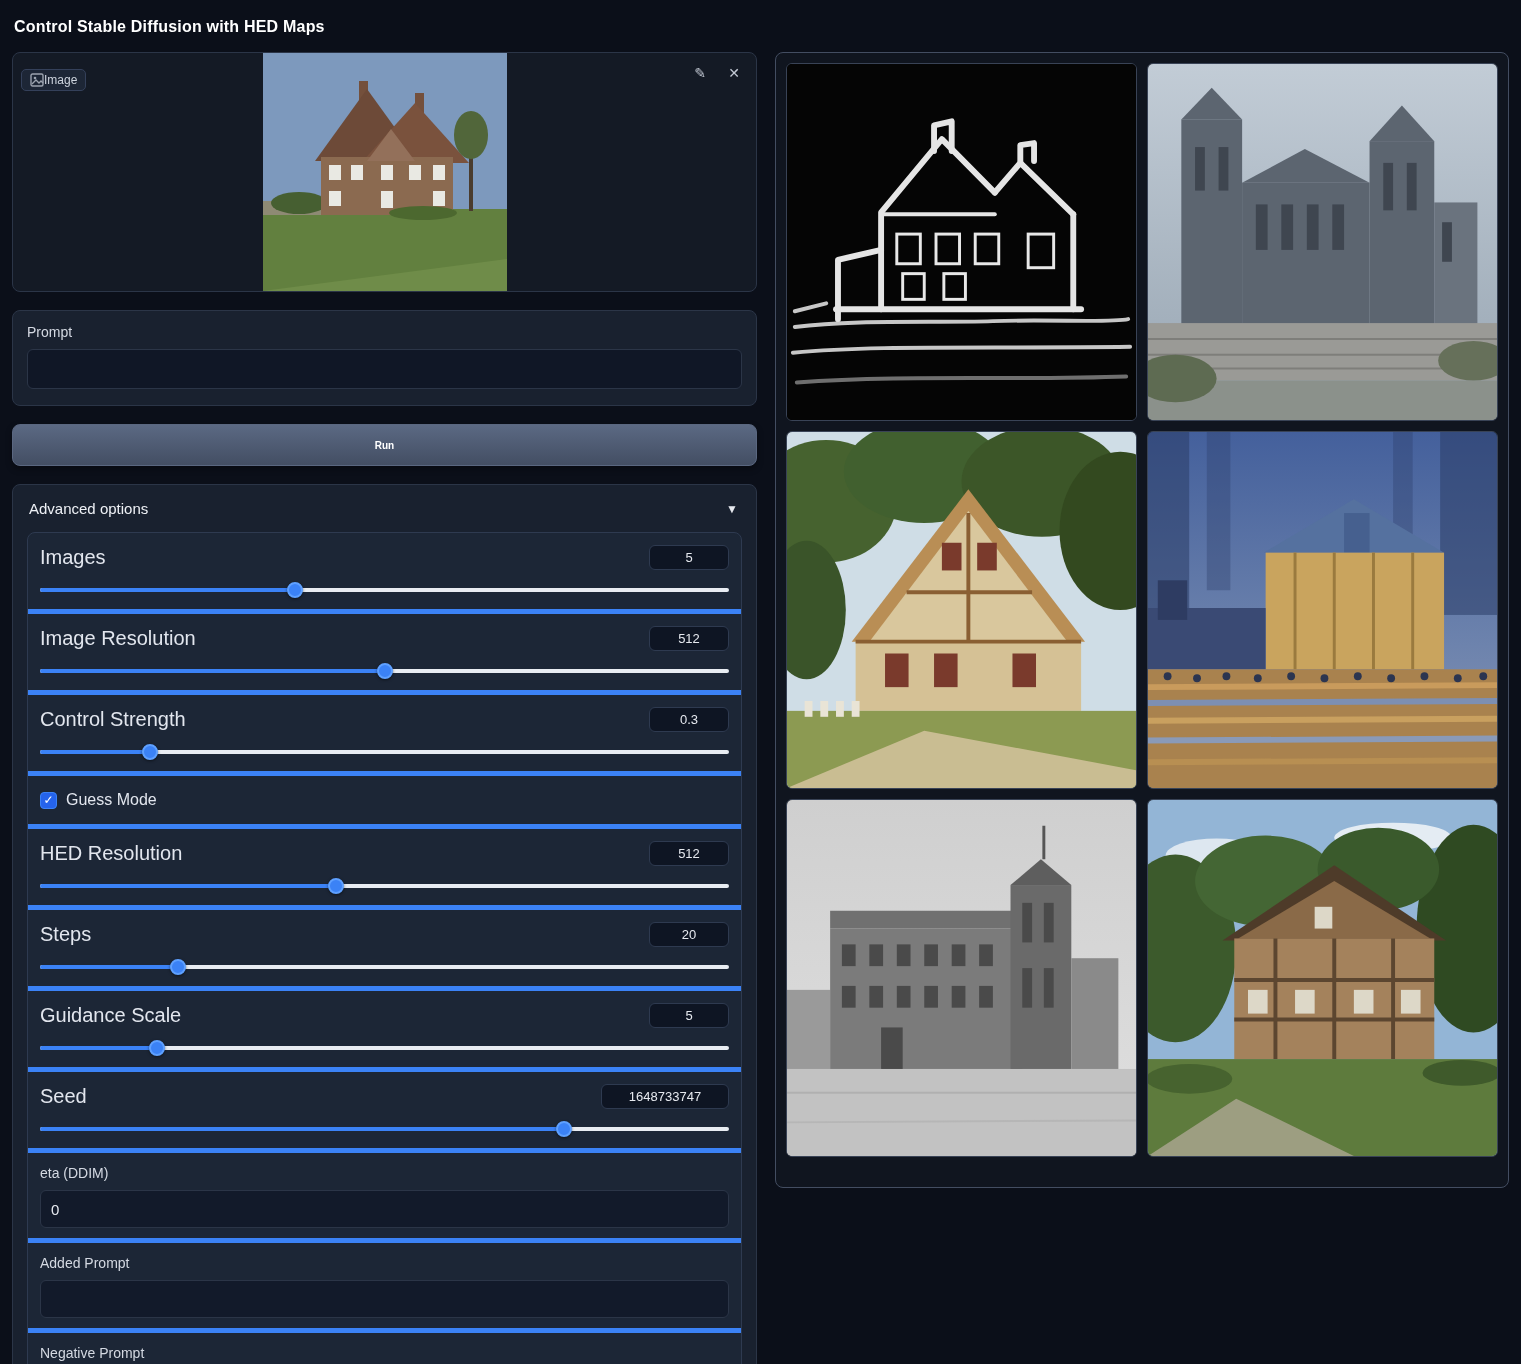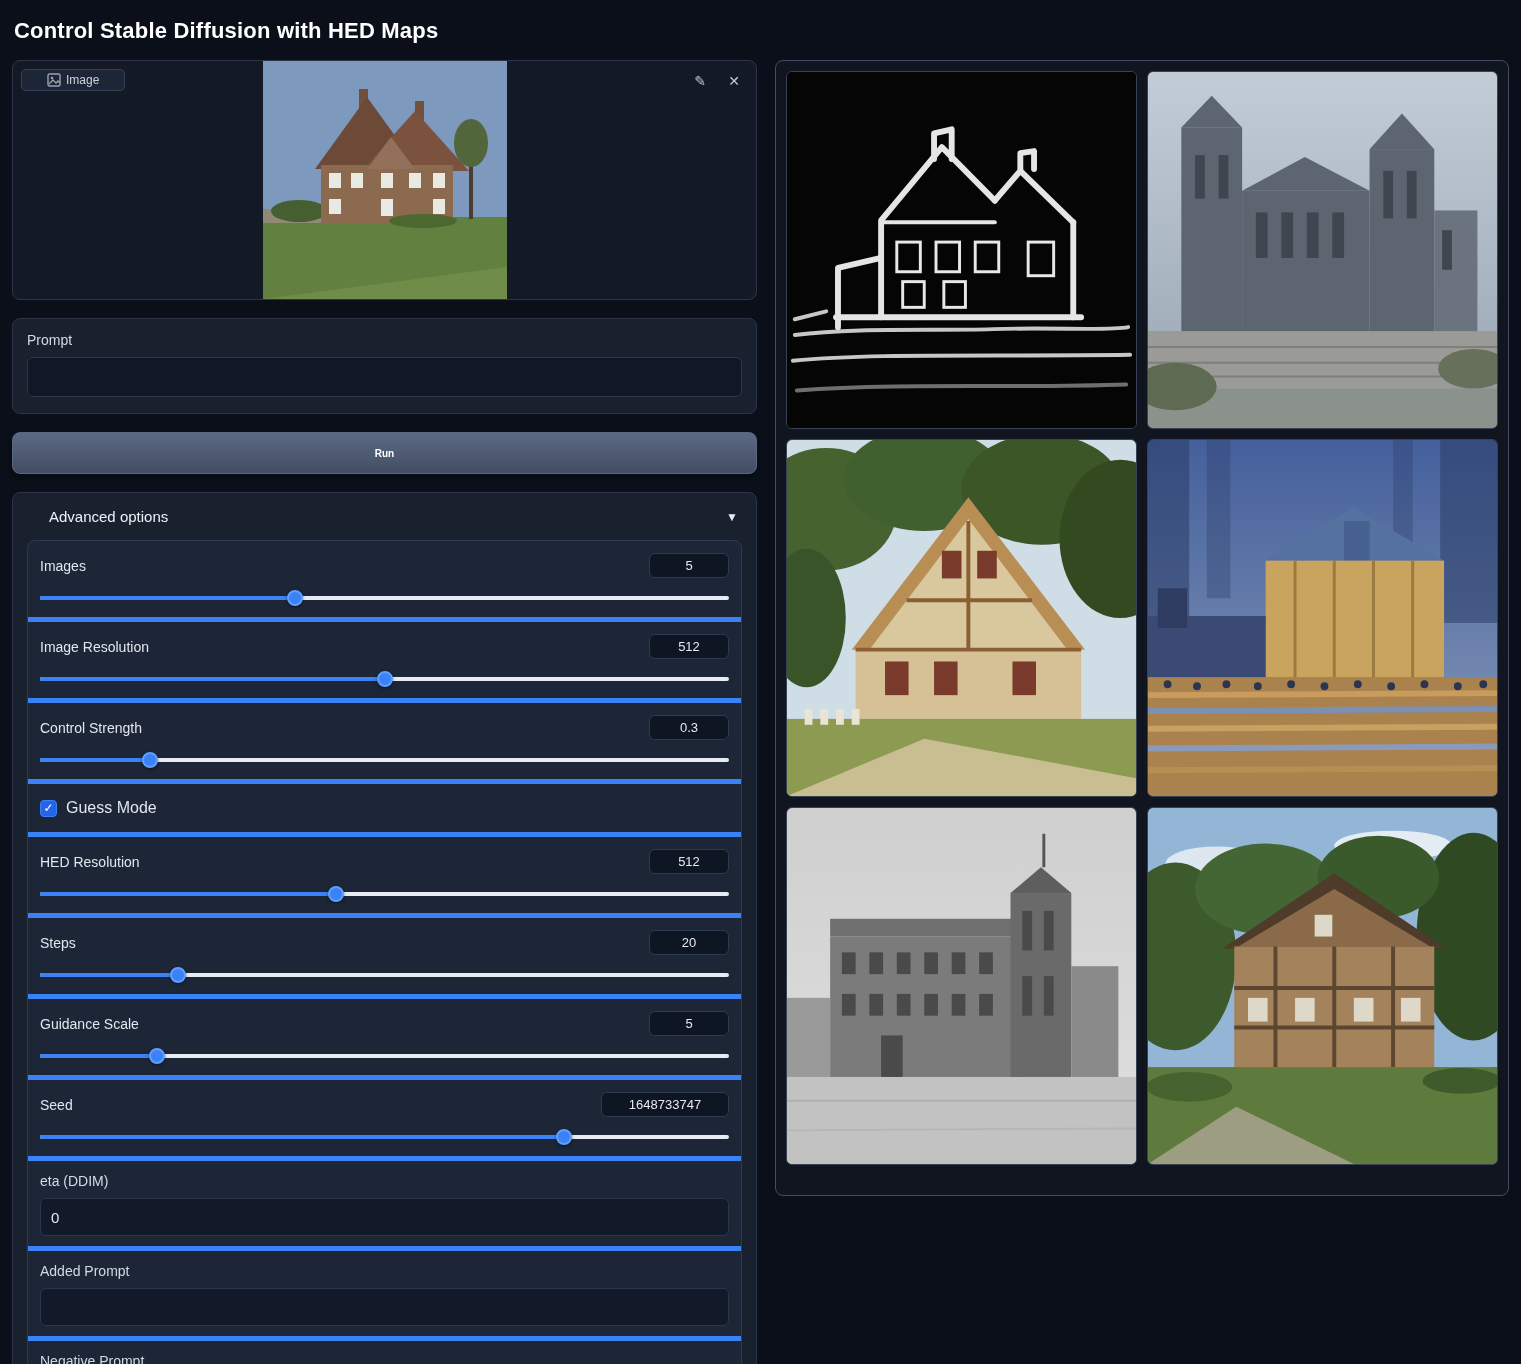--- a/index.html
+++ b/index.html
@@ -1,29 +1,29 @@
 <!DOCTYPE html>
 <html><head>
 <meta charset="utf-8">
 <style>
   * { box-sizing: border-box; margin: 0; padding: 0; }
   html,body { background:#0b0f19; width:1521px; height:1364px; overflow:hidden;
     font-family:"Liberation Sans", sans-serif; color:#e6e9ef; }
   .page { padding:12px 12px 0 12px; }
-  .app-title { font-size:22px; font-weight:700; color:#ffffff; padding:6px 2px 16px 2px; letter-spacing:.2px; }
+  .app-title { font-size:16px; font-weight:700; color:#ffffff; padding:6px 2px 16px 2px; letter-spacing:.2px; }
   .cols { display:flex; gap:18px; align-items:flex-start; }
   .left-col { flex:0 0 745px; width:745px; display:flex; flex-direction:column; gap:18px; }
   .right-col { flex:1; }
 
   .block { background:#19212f; border:1px solid #2b3547; border-radius:8px; position:relative; }
 
   
   .image-block { height:240px; background:#141a25; overflow:hidden; }
-  .image-badge { position:absolute; top:8px; left:8px; z-index:3; display:flex; align-items:center; gap:5px;
-    background:#1d2636; border:1px solid #34405a; border-radius:5px; padding:3px 25px; font-size:12px; color:#cdd3dd; }
+  .image-badge { position:absolute; top:16px; left:8px; z-index:3; display:flex; align-items:center; 
+    background:#1d2636; border:1px solid #34405a; border-radius:5px; padding:3px 8px; font-size:12px; color:#cdd3dd; }
   .image-toolbar { position:absolute; top:8px; right:10px; z-index:3; display:flex; gap:10px; }
   .tool-btn { width:24px; height:24px; display:flex; align-items:center; justify-content:center;
     color:#c3c9d4; font-size:14px; cursor:pointer; border-radius:4px; }
   .image-area { position:absolute; inset:0; display:flex; align-items:center; justify-content:center; }
   .image-area svg { height:100%; width:auto; display:block; }
 
   
   .prompt-block { padding:13px 14px 16px 14px; }
   .field-label { font-size:14px; color:#d4d9e2; margin-bottom:9px; display:block; }
   .text-input { width:100%; height:40px; background:#101726; border:1px solid #2b3547; border-radius:6px;
@@ -32,28 +32,28 @@
   
   .run-btn { width:100%; height:42px; border-radius:8px; border:1px solid #5a6780;
     background:linear-gradient(180deg,#5b6983 0%,#434e63 100%);
     color:#ffffff; font-size:10px; font-weight:700; cursor:pointer; font-family:"Liberation Sans",sans-serif;
     box-shadow:0 3px 6px rgba(0,0,0,.35); }
 
   
   .advanced-block { padding:0 0 16px 0; }
   .adv-header { display:flex; align-items:center; justify-content:space-between; padding:15px 18px 13px 16px;
     cursor:pointer; }
-  .adv-title { font-size:15px; color:#eef1f6;margin-left:20px; }
+  .adv-title { font-size:15px; color:#eef1f6; }
   .adv-arrow { font-size:12px; color:#e6e9ef; }
   .form { margin:2px 14px 0 14px; background:#1c2636; border:1px solid #2e3a50; border-radius:8px; overflow:hidden; }
   .form-group { padding:12px 12px 10px 12px; border-top:5px solid #3b82f6; }
   .form-group:first-child { border-top:none; }
 
   .slider-head { display:flex; align-items:center; justify-content:space-between; margin-bottom:11px; }
-  .slider-label { font-size:14px; color:#e2e6ee; }
+  .slider-label { font-size:20px; color:#e2e6ee; }
   .value-box { min-width:80px; text-align:center; background:#0e1523; border:1px solid #2e3a50; border-radius:6px;
     padding:4px 10px; font-size:13px; color:#e6e9ef; cursor:text; }
   .value-box.wide { min-width:128px;text-align:center; }
   .slider-track { position:relative; height:18px; cursor:pointer; }
   .track-bg { position:absolute; left:0; right:0; top:7px; height:4px; border-radius:2px; background:#e8ecf2; }
   .track-fill { position:absolute; left:0; top:7px; height:4px; border-radius:2px; background:#3b82f6; width:0; }
   .slider-handle { position:absolute; top:1px; width:16px; height:16px; border-radius:50%;
     background:#3b82f6; border:2px solid #5ea0ff; transform:translateX(-50%); box-shadow:0 1px 3px rgba(0,0,0,.5); }
 
   .checkbox-group { display:flex; align-items:center; gap:9px; padding:15px 12px; }

